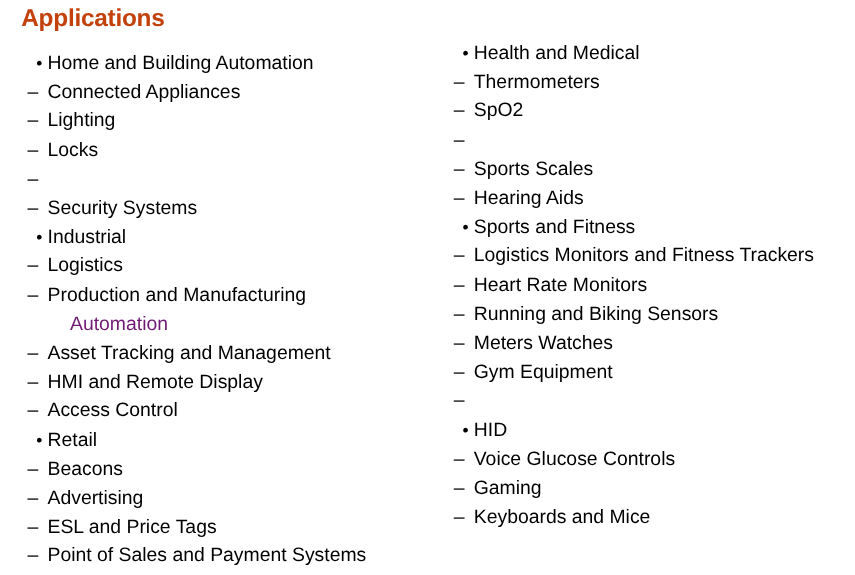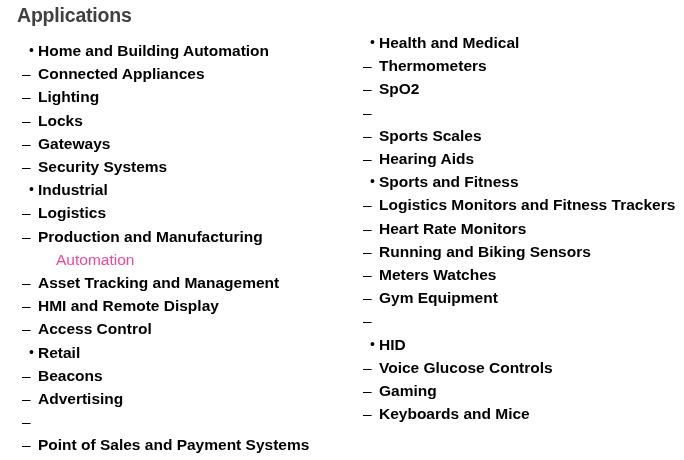--- a/index.html
+++ b/index.html
@@ -16,21 +16,21 @@
     color: #000000;
   }
   .page-title {
     position: absolute;
     left: 17px;
     top: 3px;
     margin: 0;
     font-size: 19.5px;
     line-height: 24px;
     font-weight: bold;
-    color: #404040;
+    color: #c2410c;
     letter-spacing: -0.2px;
   }
   .col {
     position: absolute;
   }
   .col-left {
     left: 22px;
     top: 39px;
     width: 336px;
   }
@@ -50,28 +50,27 @@
     flex: 0 0 16px;
     width: 16px;
     box-sizing: border-box;
   }
   .marker.bullet {
     padding-left: 7px;
     font-size: 14px;
   }
   .item-label {
     flex: 0 0 auto;
-    font-weight: bold;
   }
   .item-continuation {
     padding-left: 34px;
     font-size: 15.5px;
     line-height: 23.2px;
     white-space: nowrap;
-    color: #ec4899;
+    color: #701a75;
   }
 </style>
 </head>
 <body>
 
 <h1 class="page-title">Applications</h1>
 
 <div class="col col-left">
     <div class="item">
       <span class="marker bullet">•</span>
@@ -84,21 +83,20 @@
     <div class="item">
       <span class="marker dash">–</span>
       <span class="item-label">Lighting</span>
     </div>
     <div class="item">
       <span class="marker dash">–</span>
       <span class="item-label">Locks</span>
     </div>
     <div class="item">
       <span class="marker dash">–</span>
-      <span class="item-label">Gateways</span>
     </div>
     <div class="item">
       <span class="marker dash">–</span>
       <span class="item-label">Security Systems</span>
     </div>
     <div class="item">
       <span class="marker bullet">•</span>
       <span class="item-label">Industrial</span>
     </div>
     <div class="item">
@@ -129,20 +127,21 @@
     <div class="item">
       <span class="marker dash">–</span>
       <span class="item-label">Beacons</span>
     </div>
     <div class="item">
       <span class="marker dash">–</span>
       <span class="item-label">Advertising</span>
     </div>
     <div class="item">
       <span class="marker dash">–</span>
+      <span class="item-label">ESL and Price Tags</span>
     </div>
     <div class="item">
       <span class="marker dash">–</span>
       <span class="item-label">Point of Sales and Payment Systems</span>
     </div>
   </div>
 
 <div class="col col-right">
     <div class="item">
       <span class="marker bullet">•</span>

